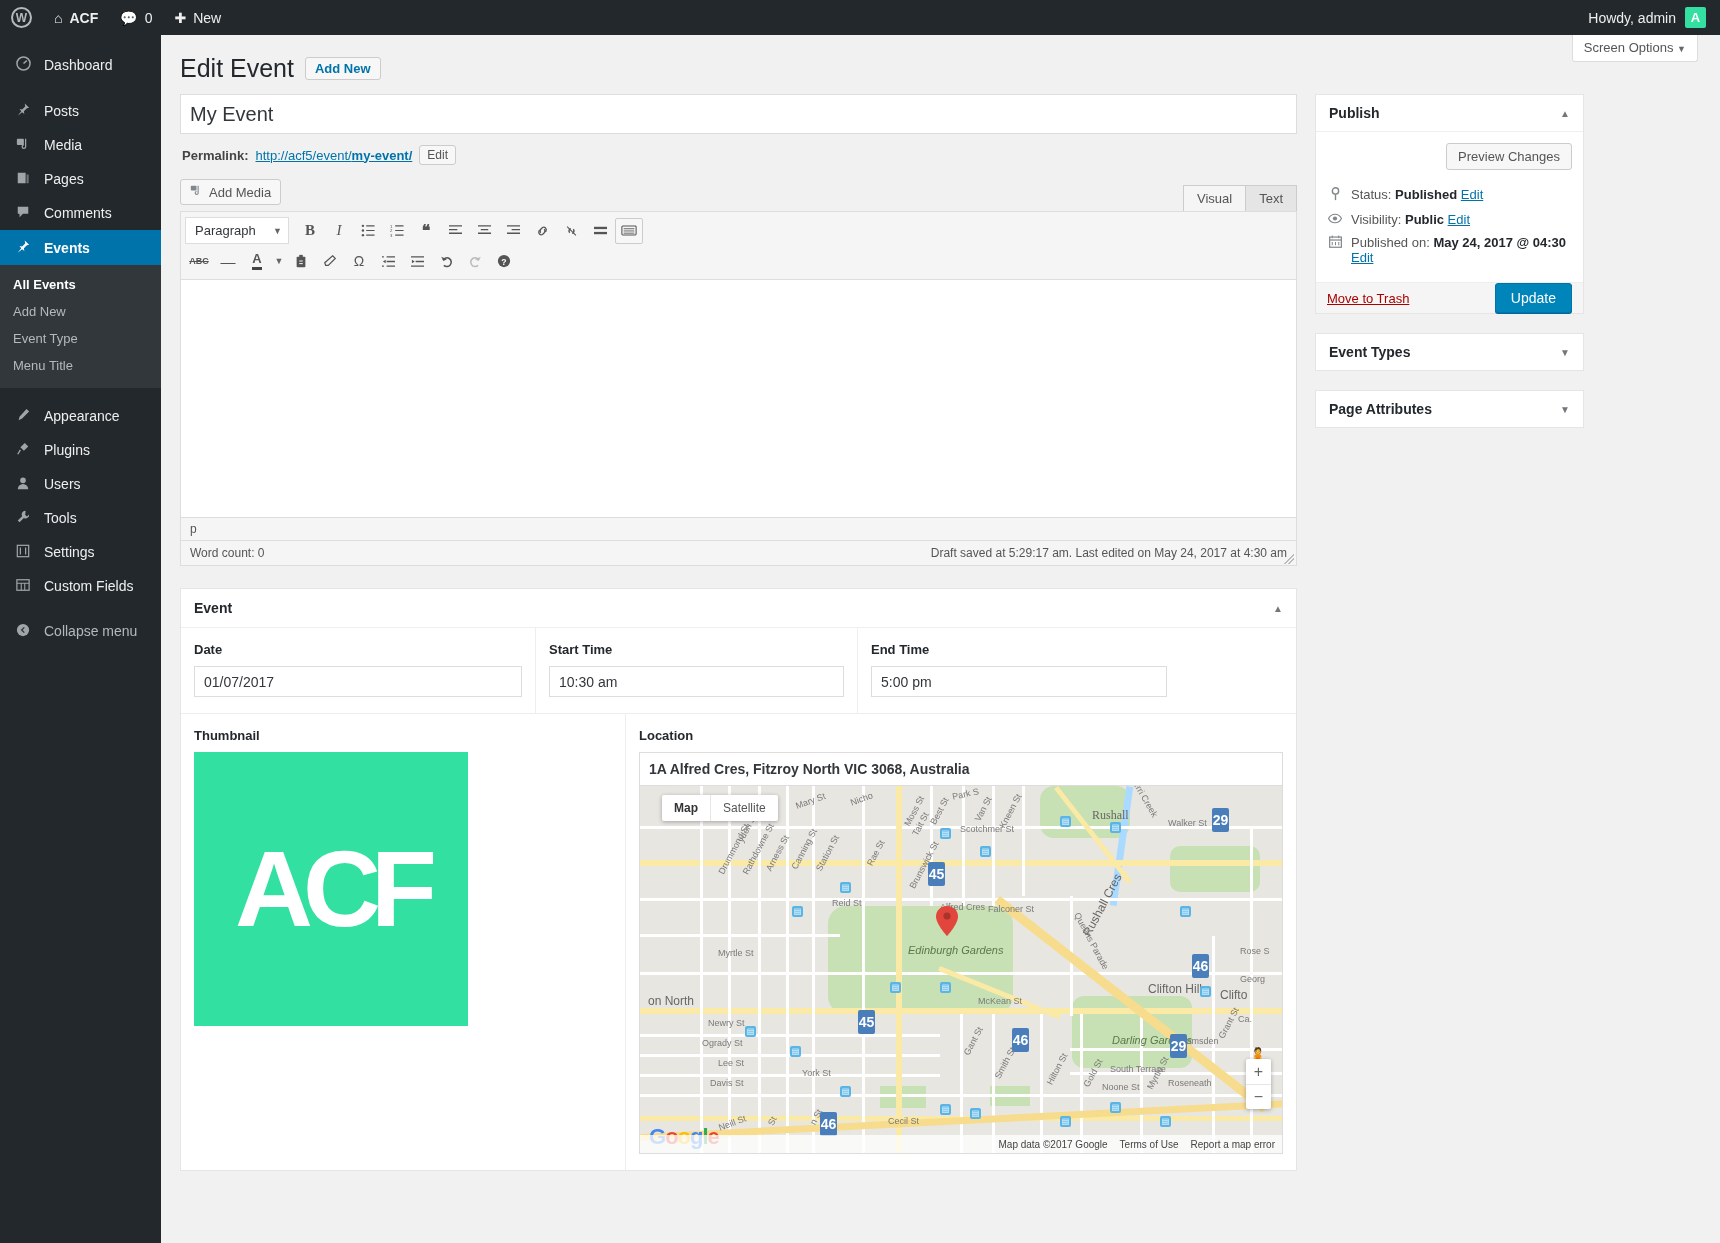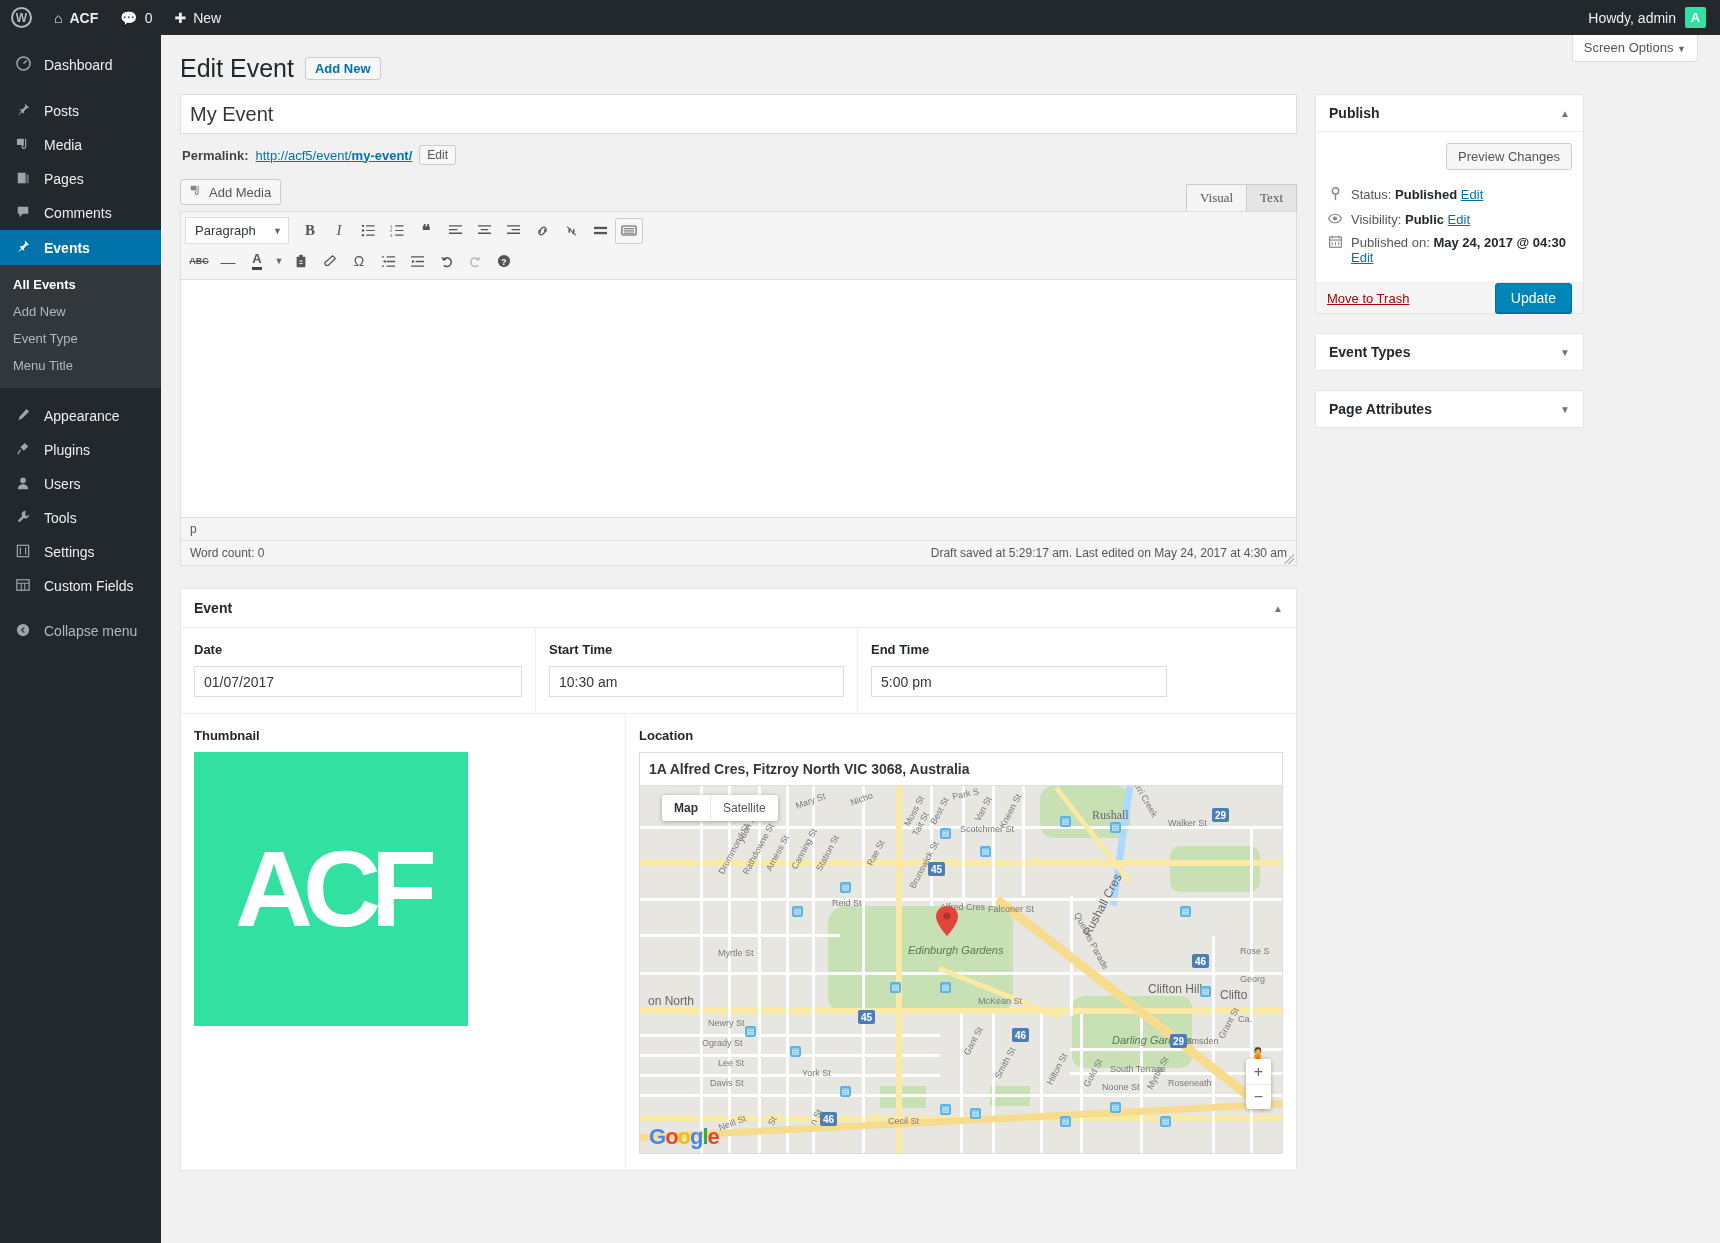--- a/index.html
+++ b/index.html
@@ -90,21 +90,21 @@
 
   
   .editor-wrap { margin-top: 14px; }
   .editor-top { display: flex; align-items: flex-end; }
   .add-media {
     display: flex; align-items: center; gap: 6px;
     border: 1px solid #ccc; background: #f7f7f7; color: #555;
     border-radius: 3px; padding: 4px 9px; font-size: 13px; margin-bottom: 6px;
   }
   .am-ico { font-size: 13px; color: #82878c; }
-  .tabs { margin-left: auto; display: flex; align-items: flex-end; font-family: Liberation Serif, serif; }
+  .tabs { margin-left: auto; display: flex; align-items: flex-end; }
   .etab {
     border: 1px solid #ccc; padding: 5px 13px; font-size: 13px; color: #555;
     background: #e5e5e5; border-bottom: none; margin-left: -1px;
   }
   .etab.active { background: #f5f5f5; color: #555; }
 
   .tinymce {
     border: 1px solid #ddd; background: #f5f5f5;
   }
   .tmce-toolbar { padding: 3px 4px; border-bottom: 1px solid #ddd; }
@@ -194,22 +194,22 @@
   }
   .gmark {
     position: absolute; left: 9px; bottom: 5px; font-size: 22px; font-weight: 600;
     letter-spacing: -1px; line-height: 1;
   }
   .gmark .b{color:#4285f4}.gmark .r{color:#ea4335}.gmark .y{color:#fbbc05}.gmark .g{color:#34a853}
   .map-label { position: absolute; font-size: 9px; color: #7a7a7a; white-space: nowrap; }
   .map-label.park { color: #5a7a4a; font-style: italic; font-size: 11px; }
   .map-label.big { font-size: 12px; color: #666; }
   .hwy-shield {
-    position: absolute; width: 17px; height: 14px; background: #4a7ebb; color: #fff;
-    font-size: 10px; font-weight: 700; display: flex; align-items: center;
+    position: absolute; width: 17px; height: 24px; background: #4a7ebb; color: #fff;
+    font-size: 14px; font-weight: 700; display: flex; align-items: center;
     justify-content: center; border-radius: 2px;
   }
   .transit {
     position: absolute; width: 11px; height: 11px; background: #5ab4e5;
     border-radius: 2px; font-size: 8px; color: #fff; display:flex;
     align-items:center; justify-content:center;
   }
 
   
   .sidebox { background: #fff; border: 1px solid #e5e5e5; margin-bottom: 19px; }
@@ -750,20 +750,25 @@
                     </svg>
                 </div>
 
                 <span class="pegman">🧍</span>
                 <div class="map-zoom">
                   <div>+</div>
                   <div>−</div>
                 </div>
 
                 <span class="gmark"><span class="b">G</span><span class="r">o</span><span class="y">o</span><span class="b">g</span><span class="g">l</span><span class="r">e</span></span>
+                <div class="map-foot">
+                  <span>Map data ©2017 Google</span>
+                  <span>Terms of Use</span>
+                  <span>Report a map error</span>
+                </div>
               </div>
             </div>
           </div>
         </div>
       </div>
 
       <div class="col-side">
         <div class="sidebox">
           <div class="sb-head">
             <span>Publish</span>

